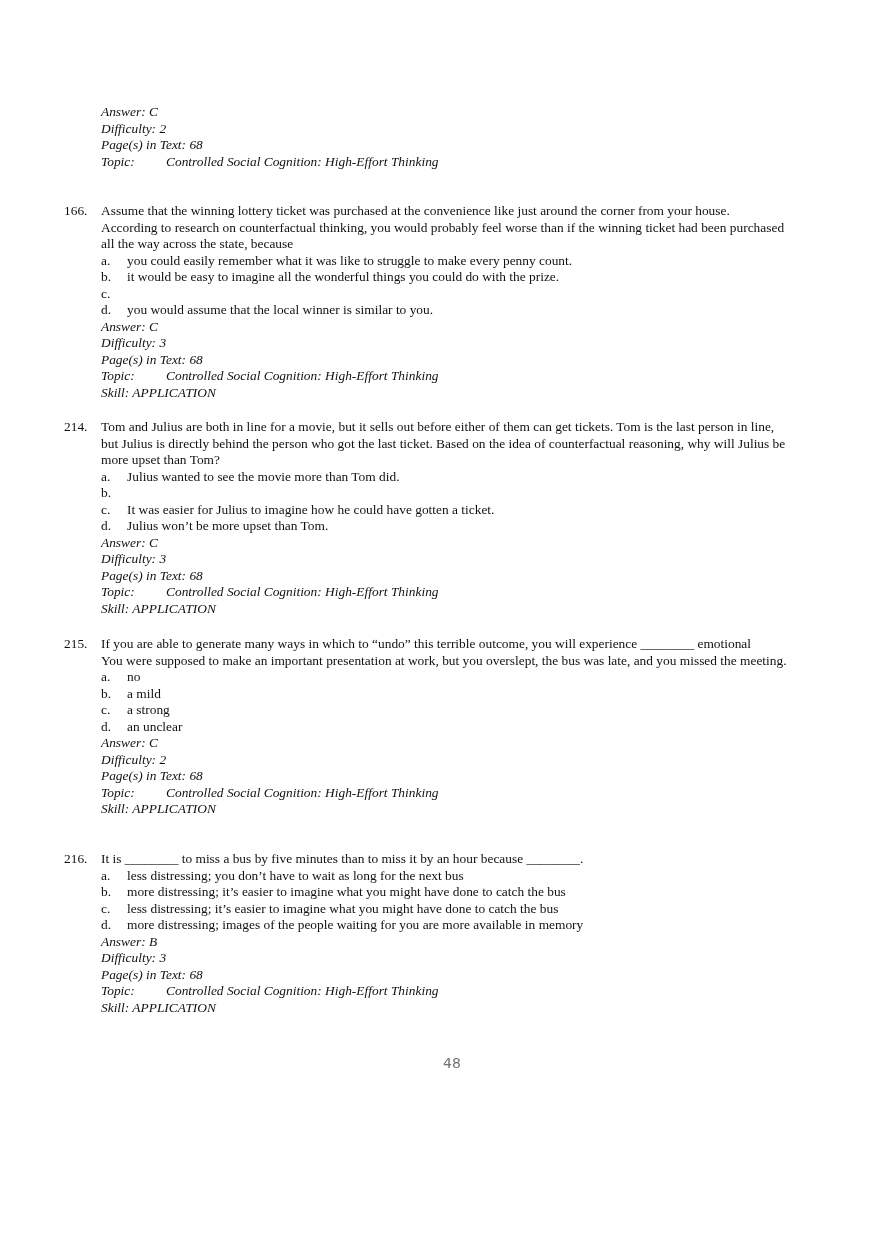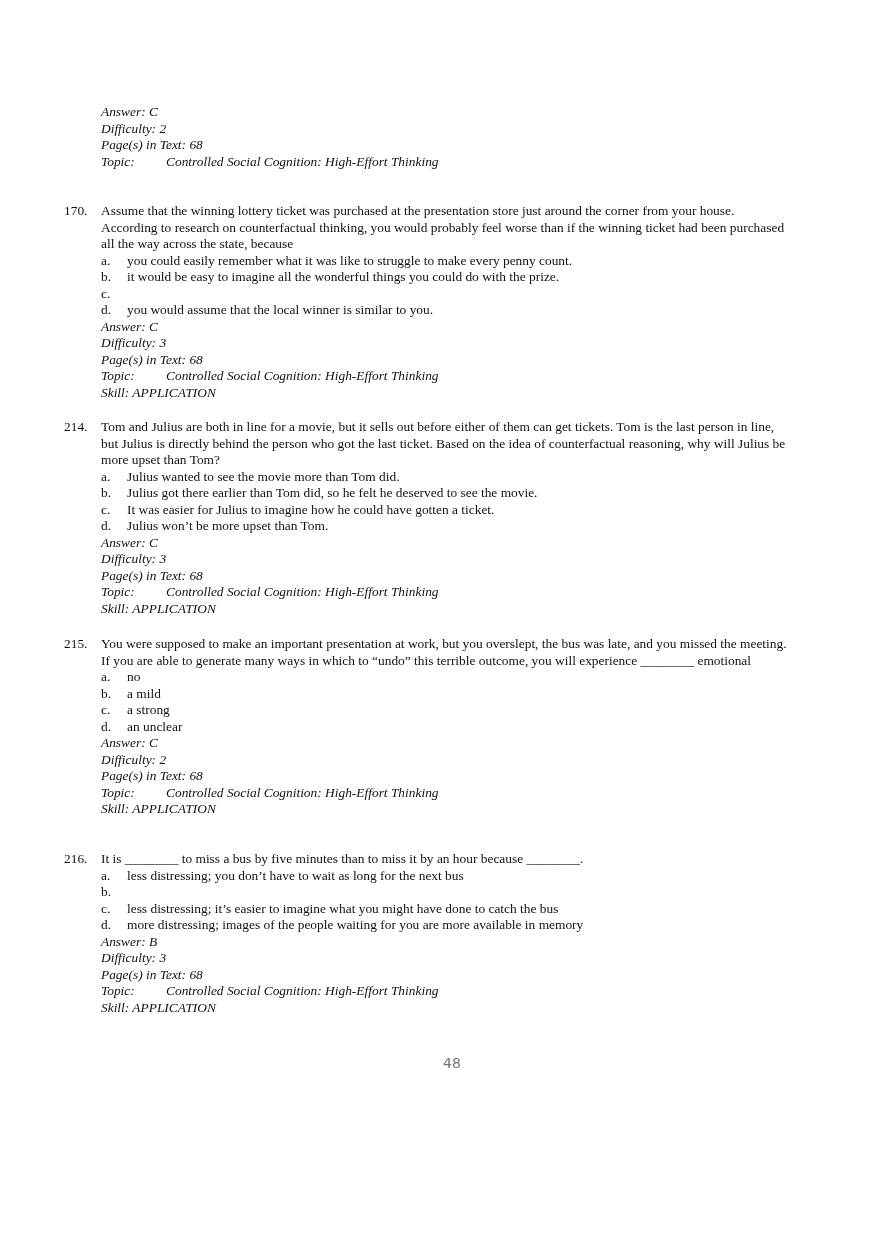--- a/index.html
+++ b/index.html
@@ -34,22 +34,22 @@
 
   <div class="meta" style="top:104px;">
     <div class="row">Answer:  C</div>
     <div class="row">Difficulty:  2</div>
     <div class="row">Page(s) in Text: 68</div>
     <div class="row"><span class="topic-label">Topic:</span><span>Controlled Social Cognition: High-Effort Thinking</span></div>
   </div>
 
   <div class="q" style="top:203px;">
     <div class="stem">
-      <span class="num">170.</span>
-      <span class="stem-line">Assume that the winning lottery ticket was purchased at the presentation store just around the corner from your house.</span>
+      <span class="num">166.</span>
+      <span class="stem-line">Assume that the winning lottery ticket was purchased at the convenience like just around the corner from your house.</span>
       <span class="stem-line">According to research on counterfactual thinking, you would probably feel worse than if the winning ticket had been purchased</span>
       <span class="stem-line">all the way across the state, because</span>
     </div>
     <div class="opts">
       <div class="opt"><span class="letter">a.</span><span>you could easily remember what it was like to struggle to make every penny count.</span></div>
       <div class="opt"><span class="letter">b.</span><span>it would be easy to imagine all the wonderful things you could do with the prize.</span></div>
       <div class="opt"><span class="letter">c.</span></div>
       <div class="opt"><span class="letter">d.</span><span>you would assume that the local winner is similar to you.</span></div>
     </div>
     <div class="meta2">
@@ -63,38 +63,38 @@
 
   <div class="q" style="top:419px;">
     <div class="stem">
       <span class="num">214.</span>
       <span class="stem-line">Tom and Julius are both in line for a movie, but it sells out before either of them can get tickets. Tom is the last person in line,</span>
       <span class="stem-line">but Julius is directly behind the person who got the last ticket. Based on the idea of counterfactual reasoning, why will Julius be</span>
       <span class="stem-line">more upset than Tom?</span>
     </div>
     <div class="opts">
       <div class="opt"><span class="letter">a.</span><span>Julius wanted to see the movie more than Tom did.</span></div>
-      <div class="opt"><span class="letter">b.</span><span>Julius got there earlier than Tom did, so he felt he deserved to see the movie.</span></div>
+      <div class="opt"><span class="letter">b.</span></div>
       <div class="opt"><span class="letter">c.</span><span>It was easier for Julius to imagine how he could have gotten a ticket.</span></div>
       <div class="opt"><span class="letter">d.</span><span>Julius won’t be more upset than Tom.</span></div>
     </div>
     <div class="meta2">
       <div class="row">Answer:  C</div>
       <div class="row">Difficulty:  3</div>
       <div class="row">Page(s) in Text: 68</div>
       <div class="row"><span class="topic-label">Topic:</span><span>Controlled Social Cognition: High-Effort Thinking</span></div>
       <div class="row">Skill: APPLICATION</div>
     </div>
   </div>
 
   <div class="q" style="top:636px;">
     <div class="stem">
       <span class="num">215.</span>
+      <span class="stem-line">If you are able to generate many ways in which to “undo” this terrible outcome, you will experience ________ emotional</span>
       <span class="stem-line">You were supposed to make an important presentation at work, but you overslept, the bus was late, and you missed the meeting.</span>
-      <span class="stem-line">If you are able to generate many ways in which to “undo” this terrible outcome, you will experience ________ emotional</span>
     </div>
     <div class="opts">
       <div class="opt"><span class="letter">a.</span><span>no</span></div>
       <div class="opt"><span class="letter">b.</span><span>a mild</span></div>
       <div class="opt"><span class="letter">c.</span><span>a strong</span></div>
       <div class="opt"><span class="letter">d.</span><span>an unclear</span></div>
     </div>
     <div class="meta2">
       <div class="row">Answer:  C</div>
       <div class="row">Difficulty:  2</div>
@@ -104,21 +104,21 @@
     </div>
   </div>
 
   <div class="q" style="top:851px;">
     <div class="stem">
       <span class="num">216.</span>
       <span class="stem-line">It is ________ to miss a bus by five minutes than to miss it by an hour because ________.</span>
     </div>
     <div class="opts">
       <div class="opt"><span class="letter">a.</span><span>less distressing; you don’t have to wait as long for the next bus</span></div>
-      <div class="opt"><span class="letter">b.</span></div>
+      <div class="opt"><span class="letter">b.</span><span>more distressing; it’s easier to imagine what you might have done to catch the bus</span></div>
       <div class="opt"><span class="letter">c.</span><span>less distressing; it’s easier to imagine what you might have done to catch the bus</span></div>
       <div class="opt"><span class="letter">d.</span><span>more distressing; images of the people waiting for you are more available in memory</span></div>
     </div>
     <div class="meta2">
       <div class="row">Answer:  B</div>
       <div class="row">Difficulty:  3</div>
       <div class="row">Page(s) in Text: 68</div>
       <div class="row"><span class="topic-label">Topic:</span><span>Controlled Social Cognition: High-Effort Thinking</span></div>
       <div class="row">Skill: APPLICATION</div>
     </div>

